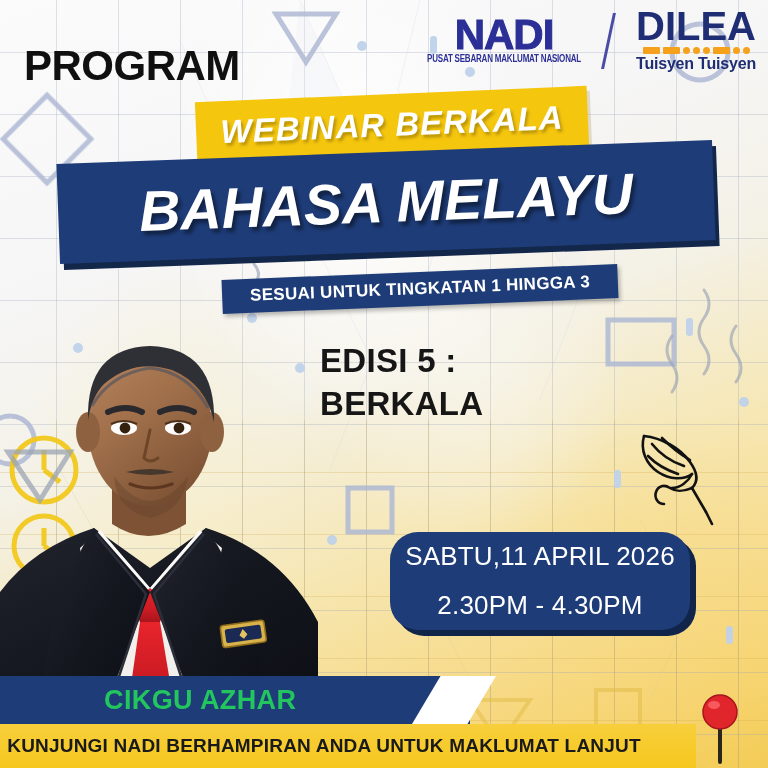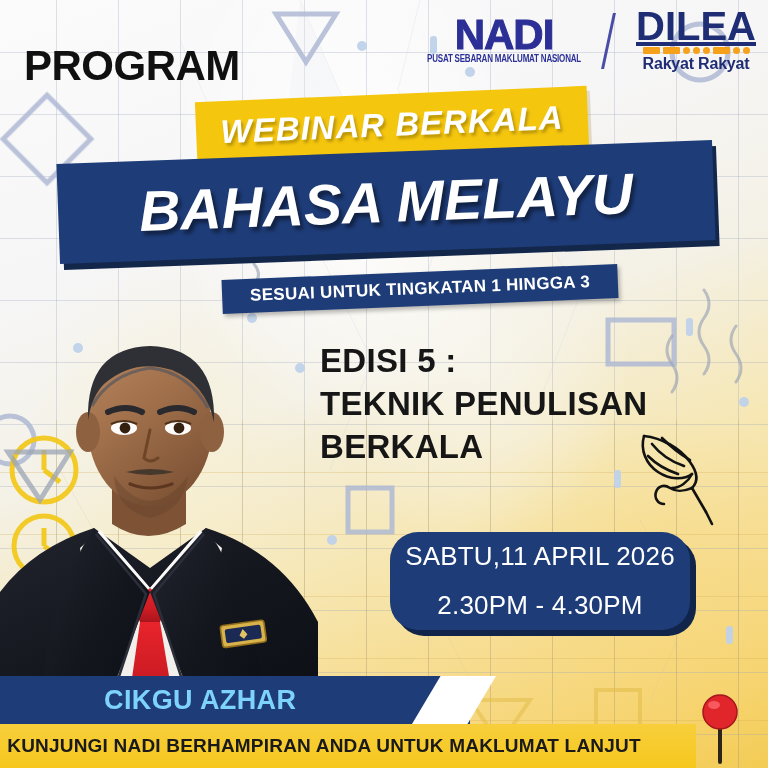--- a/index.html
+++ b/index.html
@@ -97,21 +97,21 @@
     letter-spacing:-.2px; white-space:nowrap;
     transform:scaleY(1.25);
   }
   .logo-div {
     width:3px; height:56px; background:#2b2f96; opacity:.85;
     transform:skewX(-12deg); margin-top:4px;
   }
   .logo-dilea { text-align:center; padding-top:2px; }
   .logo-dilea .word {
     font-size:40px; font-weight:900; color:#1f2d74;
-    letter-spacing:0px; line-height:.92;text-decoration:underline;
+    letter-spacing:0px; line-height:.92;
   }
   .dash-row { display:flex; gap:3px; align-items:center; justify-content:center; margin:2px 0 1px; }
   .dash-row i { display:block; height:7px; background:#f5a11c; border-radius:1px; }
   .dash-row i.d { width:17px; }
   .dash-row i.o { width:7px; border-radius:50%; }
   .logo-dilea .tag {
     font-size:16px; font-weight:700; color:#1f2d74; letter-spacing:-.2px;
   }
 
   
@@ -200,21 +200,21 @@
 
   
   .portrait { position:absolute; left:-26px; top:336px; width:360px; height:370px; z-index:9; }
 
   
   .footer-blue {
     position:absolute; left:0; top:676px; width:470px; height:48px;
     background:#1e3c78; z-index:13;
     display:flex; align-items:center; padding-left:104px;
   }
-  .footer-blue span { color:#7dd3fc; font-size:27px; font-weight:800; letter-spacing:.4px; }
+  .footer-blue span { color:#22c55e; font-size:27px; font-weight:800; letter-spacing:.4px; }
   .slash-white {
     position:absolute; left:412px; top:676px; width:84px; height:48px;
     background:#ffffff; z-index:14;
     clip-path:polygon(34% 0, 100% 0, 66% 100%, 0 100%);
   }
   .slash-blue-tip {
     position:absolute; left:396px; top:676px; width:60px; height:48px;
     background:#1e3c78; z-index:13;
     clip-path:polygon(0 0, 62% 0, 0 100%);
   }
@@ -325,40 +325,39 @@
       <div class="dash-row">
         <i class="d"></i>
           <i class="d"></i>
           <i class="o"></i>
           <i class="o"></i>
           <i class="o"></i>
           <i class="d"></i>
           <i class="o"></i>
           <i class="o"></i>
       </div>
-      <div class="tag">Rakyat Rakyat</div>
+      <div class="tag">Tuisyen Tuisyen</div>
     </div>
   </div>
 
   <div class="banner-yellow">
     <span>WEBINAR BERKALA</span>
   </div>
 
   <div class="banner-blue-shadow"></div>
   <div class="banner-blue">
     <span>BAHASA MELAYU</span>
   </div>
 
   <div class="bar-sub">
     <span>SESUAI UNTUK TINGKATAN 1 HINGGA 3</span>
   </div>
 
   <div class="edition">
     <span class="e1">EDISI 5 :</span>
-    <span class="e2">TEKNIK PENULISAN</span>
     <span class="e3">BERKALA</span>
   </div>
 
   <svg class="quill" width="86" height="96" viewBox="0 0 86 96">
     <g fill="none" stroke="#121212" stroke-width="2.6" stroke-linecap="round" stroke-linejoin="round">
       <path d="M12 6 C8 20 14 34 26 42 C38 50 52 50 60 44"></path>
       <path d="M12 6 C30 8 48 18 58 32 C66 43 66 52 60 58"></path>
       <path d="M60 44 C56 52 48 58 40 58"></path>
       <path d="M20 14 C28 24 40 32 52 36"></path>
       <path d="M16 26 C24 34 34 40 46 44"></path>

